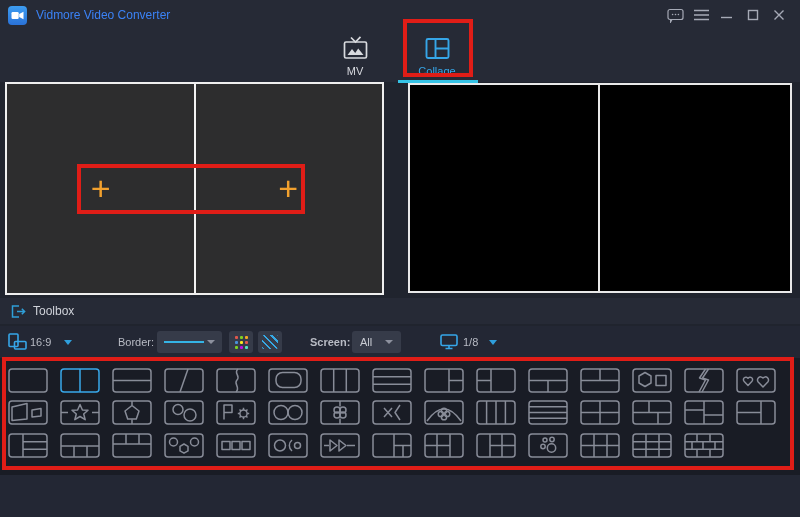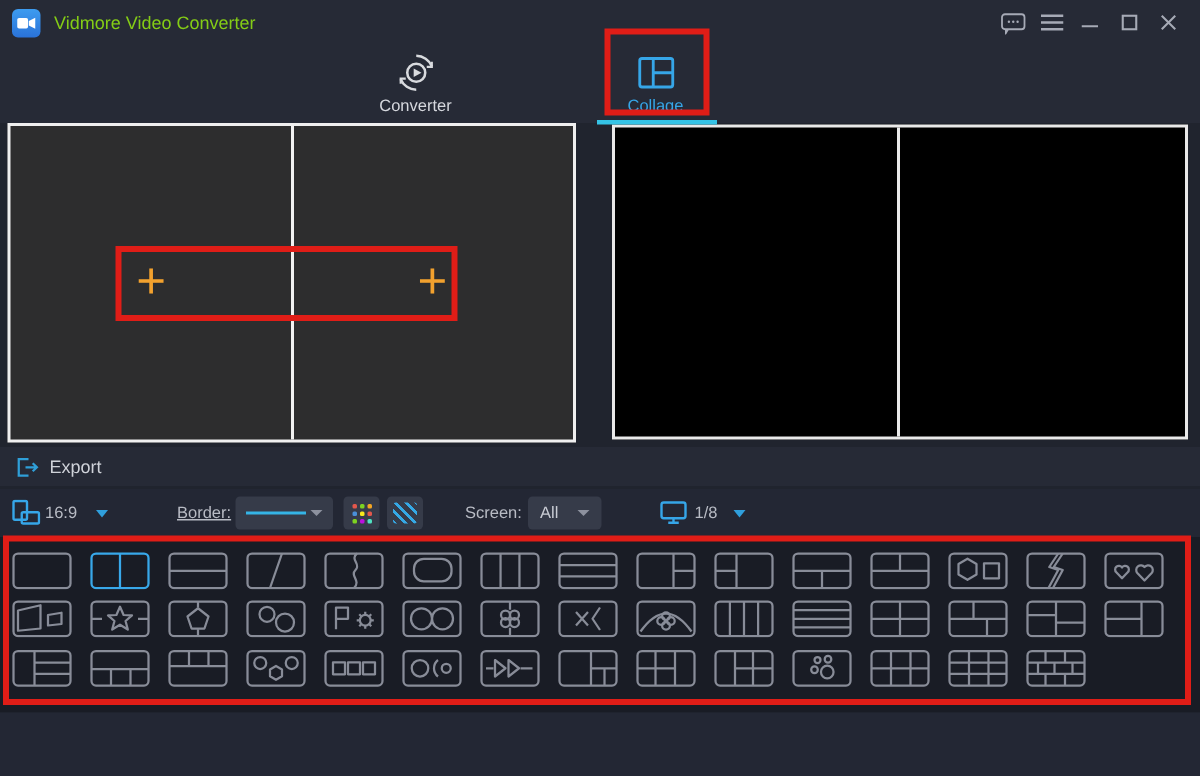--- a/index.html
+++ b/index.html
@@ -9,21 +9,21 @@
     background:#20242e;
     font-family:"Liberation Sans", sans-serif;
     color:#c9ccd4; user-select:none;
   }
   
   .titlebar { position:absolute; left:0; top:0; width:800px; height:30px;
     background:#262a36; display:flex; align-items:center; }
   .app-icon { width:19px; height:19px; margin-left:8px; border-radius:4px;
     background:linear-gradient(180deg,#3d9cf0,#2a72d8);
     display:flex; align-items:center; justify-content:center; }
-  .win-title { margin-left:9px; font-size:12px; color:#84cc16; }
+  .win-title { margin-left:9px; font-size:12px; color:#3b82f6; }
   .tb-icons { position:absolute; right:8px; top:0; height:30px; display:flex; align-items:center; }
   .tb-btn { width:26px; height:30px; display:flex; align-items:center; justify-content:center; cursor:default; }
   .tb-btn svg { display:block; }
   
   .navbar { position:absolute; left:0; top:30px; width:800px; height:52px; background:#262a36; }
   .nav-item { position:absolute; top:4px; width:70px; text-align:center; cursor:pointer; }
   .nav-item .nico { height:28px; display:flex; align-items:center; justify-content:center; }
   .nav-item .nlabel { font-size:11px; color:#d6d8de; margin-top:3px; display:block; }
   .nav-item.active .nlabel { color:#36a6e8; }
   
@@ -65,36 +65,36 @@
   .tab .tico { margin-right:7px; display:flex; }
   .tab.active { background:#1a1e29; color:#38a7e0; }
   
   .toolbar { position:absolute; left:0; top:326px; width:800px; height:32px; background:#232734; }
   .toolbar .lbl { position:absolute; top:10px; font-size:11px; color:#b8bbc4; }
   .ratio-icon { position:absolute; left:8px; top:7px; }
   .ratio-val { left:30px; color:#c9ccd4; }
   .dd-arrow { width:0; height:0; border-left:4.5px solid transparent; border-right:4.5px solid transparent;
     border-top:5px solid #2f9fdc; }
   .ratio-arrow { position:absolute; left:64px; top:14px; cursor:pointer; }
-  .border-lbl { left:118px;text-decoration:underline; }
+  .border-lbl { left:118px; }
   .dd { position:absolute; top:5px; height:22px; background:#363b49; border-radius:3px;
     display:flex; align-items:center; cursor:pointer; }
   .dd-border { left:157px; width:65px; padding:0 7px; justify-content:space-between; }
   .dd-border .line { width:40px; height:2px; background:#35b4e6; }
   .dd .garrow { width:0; height:0; border-left:4px solid transparent; border-right:4px solid transparent;
     border-top:4.5px solid #8d919e; }
   .sqbtn { position:absolute; top:5px; width:24px; height:22px; background:#363b49; border-radius:3px;
     display:flex; align-items:center; justify-content:center; cursor:pointer; }
   .btn-dots { left:229px; }
   .dots-grid { display:grid; grid-template-columns:repeat(3,3px); grid-gap:2px; }
   .dots-grid i { width:3px; height:3px; border-radius:1px; display:block; }
   .btn-hatch { left:258px; }
   .hatch { width:16px; height:14px; border-radius:2px;
     background:repeating-linear-gradient(45deg,#35a9e6 0 2px,transparent 2px 5px); }
-  .screen-lbl { left:310px; }
+  .screen-lbl { left:310px;font-weight:bold; }
   .dd-screen { left:352px; width:49px; padding:0 8px; justify-content:space-between; font-size:11px; color:#c9ccd4; }
   .monitor { position:absolute; left:440px; top:8px; }
   .page-ind { left:463px; color:#c9ccd4; }
   .page-arrow { position:absolute; left:489px; top:14px; cursor:pointer; }
   
   .grid-area { position:absolute; left:0; top:358px; width:800px; height:117px; background:#191c25; }
   .tpl-row { position:absolute; left:8px; display:flex; gap:12px; }
   .tpl-row.r0 { top:10px; } .tpl-row.r1 { top:42px; } .tpl-row.r2 { top:75px; }
   .tpl { width:40px; height:25px; cursor:pointer; color:#888c98; }
   .tpl svg { display:block; }
@@ -142,32 +142,29 @@
       </div>
       <div class="tb-btn">
         <svg width="12" height="12" viewBox="0 0 12 12" stroke="#a6aab6" stroke-width="1.4">
           <path d="M1.5,1.5 L10.5,10.5 M10.5,1.5 L1.5,10.5"></path>
         </svg>
       </div>
     </div>
   </div>
 
   <div class="navbar">
-    <div class="nav-item" style="left:242px">
+    <div class="nav-item" style="left:320px">
       <div class="nico">
         <svg width="27" height="27" viewBox="0 0 27 27" fill="none" stroke="#d8dade" stroke-width="1.7">
-          <path d="M13.5,2.2 a11.3,11.3 0 0 1 10.4,7"></path>
-          <path d="M13.5,24.8 a11.3,11.3 0 0 1 -10.4,-7"></path>
-          <path d="M23.9,6.2 v3.4 h-3.4" stroke-width="1.4"></path>
-          <path d="M3.1,20.8 v-3.4 h3.4" stroke-width="1.4"></path>
-          <circle cx="13.5" cy="13.5" r="6"></circle>
-          <path d="M11.8,10.7 L17,13.5 L11.8,16.3 Z" fill="#d8dade" stroke="none"></path>
-        </svg>
-      </div>
-      <span class="nlabel">Converter</span>
+          <path d="M9,2.5 L13.5,7 L18.5,1.8"></path>
+          <rect x="2.5" y="7" width="22" height="16" rx="1.5"></rect>
+          <path d="M5.5,20 l4.5,-6 l3.2,4 l3,-4.5 l5.3,6.5 z" fill="#d8dade" stroke="none"></path>
+        </svg>
+      </div>
+      <span class="nlabel">MV</span>
     </div>
     <div class="nav-item active" style="left:402px">
       <div class="nico">
         <svg width="27" height="27" viewBox="0 0 27 27" fill="none" stroke="#36a6e8" stroke-width="1.9">
           <rect x="2.5" y="4" width="22" height="19" rx="1.5"></rect>
           <path d="M11.5,4 V23 M11.5,13.5 H24.5"></path>
         </svg>
       </div>
       <span class="nlabel">Collage</span>
     </div>
@@ -189,21 +186,21 @@
 
 
   <div class="tabbar">
     <div class="tab">
       <span class="tico">
         <svg width="15" height="13" viewBox="0 0 15 13" fill="none" stroke="#2f9fd8" stroke-width="1.5">
           <path d="M8,1 H1.5 V12 H8"></path>
           <path d="M6,6.5 H13.5 M10.8,3.8 L13.6,6.5 L10.8,9.2"></path>
         </svg>
       </span>
-      <span>Export</span>
+      <span>Toolbox</span>
     </div>
   </div>
 
   <div class="toolbar">
     <div class="ratio-icon">
       <svg width="19" height="17" viewBox="0 0 19 17" fill="none" stroke="#36a6e8" stroke-width="1.6">
         <rect x="1" y="1" width="9" height="12.5" rx="1"></rect>
         <rect x="6.5" y="8.5" width="11.5" height="7.5" rx="1"></rect>
       </svg>
     </div>

